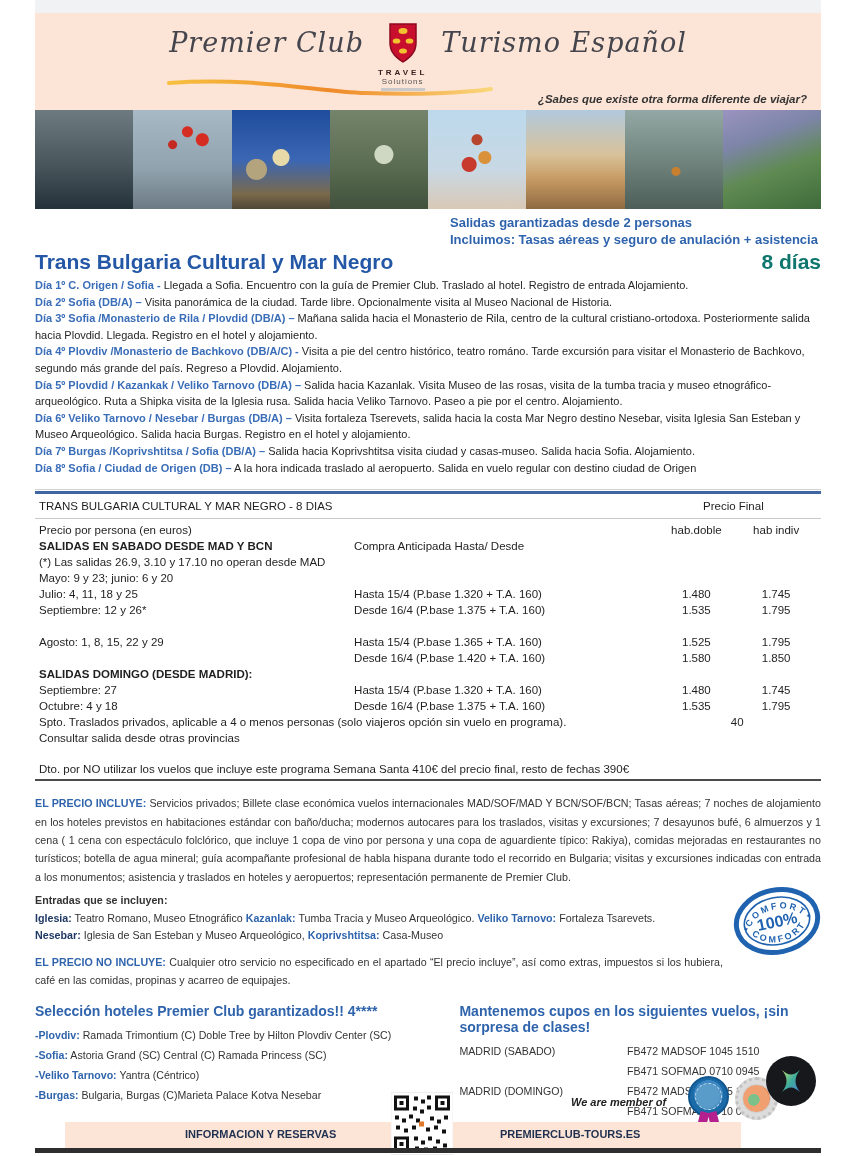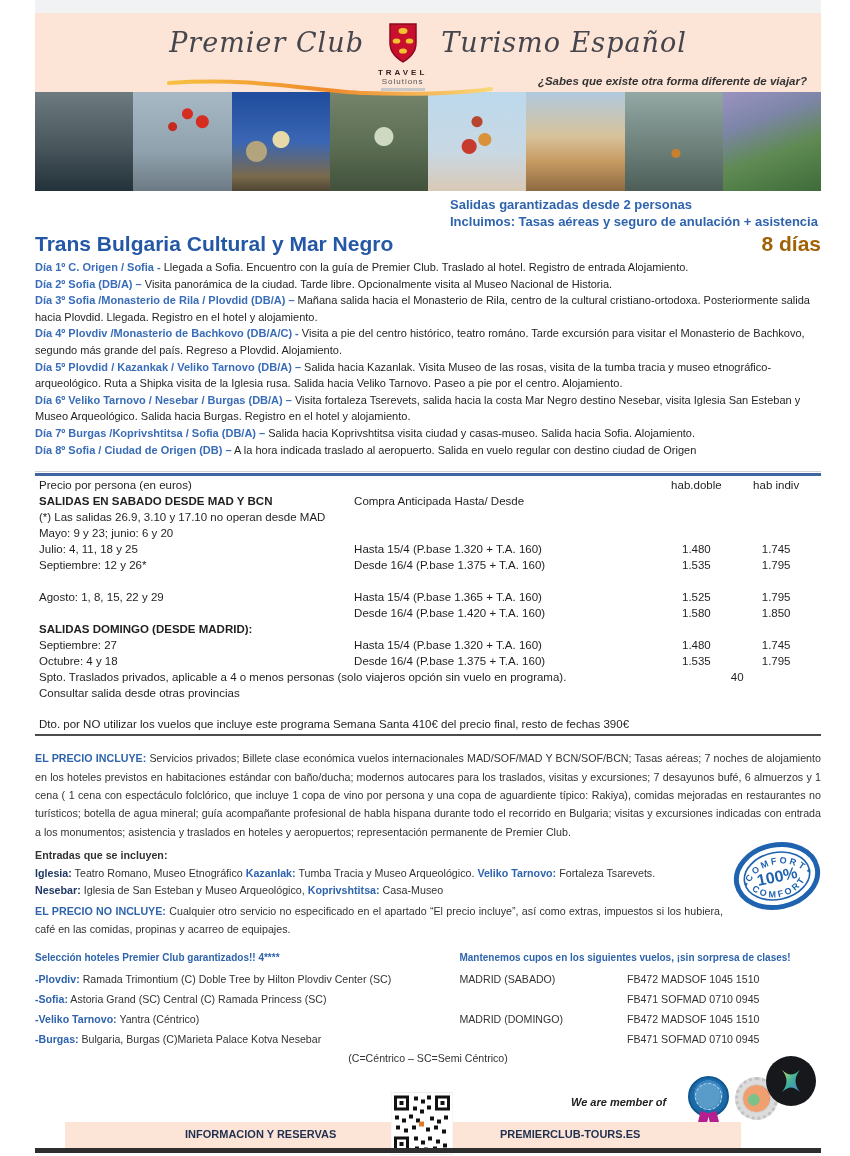--- a/index.html
+++ b/index.html
@@ -3,21 +3,21 @@
 <meta charset="utf-8">
 <style>
   * { margin:0; padding:0; box-sizing:border-box; }
   body { background:#ffffff; font-family:"Liberation Sans", sans-serif; }
   .page { width:850px; height:1156px; background:#fff; position:relative; overflow:hidden; }
   .doc { position:absolute; left:35px; top:0; width:786px; height:1156px; }
 
   .topstrip { height:13px; background:#f1f2f4; }
 
   
-  .hdr { height:79px; background:#fce4d6; position:relative; }
+  .hdr { height:97px; background:#fce4d6; position:relative; }
   .brandrow { display:flex; justify-content:center; align-items:flex-start; padding-top:14px; gap:14px; }
   .script { font-family:"DejaVu Serif", serif; font-style:italic; font-size:27px; color:#45454d; letter-spacing:1px; }
   .logoblock { text-align:center; margin-top:-4px; }
   .logosub1 { font-size:8px; font-weight:bold; letter-spacing:3px; color:#3a2020; margin-top:1px; }
   .logosub2 { font-size:8px; color:#555; letter-spacing:1px; }
   .logoline { width:44px; height:3px; background:#c9c9c9; margin:2px auto 0; }
   .swoosh { position:absolute; left:130px; top:62px; }
   .tagline { position:absolute; right:14px; bottom:5px; font-size:11.5px; font-style:italic; font-weight:600; color:#333; }
 
   
@@ -39,21 +39,21 @@
                linear-gradient(180deg,#bcd9ec 0%,#c8d8e4 60%,#d9c9b6 100%); }
   .p6 { background:linear-gradient(180deg,#b1c9de 0%,#d8c29a 45%,#c79a62 70%,#8e6a42 100%); }
   .p7 { background:radial-gradient(circle at 52% 62%, #c87f2e 0 4px, transparent 5px),
                linear-gradient(180deg,#93a8a4 0%,#6e817b 55%,#4d5e58 100%); }
   .p8 { background:linear-gradient(160deg,#9a93c0 0%,#7d85a8 30%,#5f8a52 60%,#3e6b3a 100%); }
 
   
   .intro { margin:5px 0 2px 415px; color:#2f64ad; font-weight:bold; font-size:13px; line-height:17px; }
   .titlerow { display:flex; justify-content:space-between; align-items:baseline; margin-top:1px; }
   .title { font-size:21px; font-weight:bold; color:#2458a6; }
-  .days { font-size:21px; font-weight:bold; color:#a16207; }
+  .days { font-size:21px; font-weight:bold; color:#0f766e; }
 
   
   .itin { margin-top:3px; font-size:11px; line-height:16.6px; color:#262626; text-align:left; }
   .dlabel { color:#3a6db8; font-weight:bold; }
 
   
   .tabletop { margin-top:13px; height:5px; border-top:1px solid #d2d2d2; border-bottom:3px solid #3f66a0; }
   .ptable { font-size:11.5px; color:#1f1f1f; margin-top:2px; }
   .trow { display:grid; grid-template-columns:40.5% 39% 10% 10.5%; padding:1px 4px; min-height:16px; }
   .trow0 { display:grid; grid-template-columns:78.5% 21.5%; padding:4px 4px 6px; border-bottom:1px solid #c8c8c8; margin-bottom:4px; }
@@ -66,21 +66,21 @@
   
   .para { margin-top:13px; font-size:10.7px; line-height:18.4px; text-align:justify; color:#333; }
   .plabel { color:#2f64ad; font-weight:bold; }
   .plabel-dark { color:#1f3864; font-weight:bold; }
   .wrapzone { margin-top:6px; }
   .stamp { float:right; width:88px; height:74px; margin:-8px 0 4px 10px; }
   .entline { font-size:10.7px; line-height:17.5px; color:#333; }
 
   
   .cols { display:grid; grid-template-columns:54% 46%; margin-top:14px; font-size:10.6px; color:#333; }
-  .colhead { color:#2f64ad; font-weight:bold; font-size:10px; margin-bottom:6px; }
+  .colhead { color:#2f64ad; font-weight:bold; font-size:14px; margin-bottom:6px; }
   .hline { line-height:20px; }
   .hlabel { color:#2f64ad; font-weight:bold; }
   .frow { display:grid; grid-template-columns:118px 1fr; width:300px; line-height:20px; }
   .fcode { text-align:right; }
   .centnote { text-align:center; font-size:10.6px; color:#333; margin-top:3px; }
 
   
   .member { position:absolute; left:536px; top:1096px; font-size:11px; font-weight:bold; font-style:italic; color:#222; }
   .badge-blue { position:absolute; left:653px; top:1076px; width:41px; height:41px; border-radius:50%;
     background:radial-gradient(circle at 50% 45%, #3c86c4 0 52%, #1b6aa8 53%); border:2px solid #11568e; }
@@ -166,20 +166,24 @@
       <span><br><span class="dlabel">Día 3º Sofia /Monasterio de Rila / Plovdid (DB/A) –</span><span> Mañana salida hacia el Monasterio de Rila, centro de la cultural cristiano-ortodoxa. Posteriormente salida hacia Plovdid. Llegada. Registro en el hotel y alojamiento.</span> </span>
       <span><br><span class="dlabel">Día 4º Plovdiv /Monasterio de Bachkovo (DB/A/C) -</span><span> Visita a pie del centro histórico, teatro románo. Tarde excursión para visitar el Monasterio de Bachkovo, segundo más grande del país. Regreso a Plovdid. Alojamiento.</span> </span>
       <span><br><span class="dlabel">Día 5º Plovdid / Kazankak / Veliko Tarnovo (DB/A) –</span><span> Salida hacia Kazanlak. Visita Museo de las rosas, visita de la tumba tracia y museo etnográfico-arqueológico. Ruta a Shipka visita de la Iglesia rusa. Salida hacia Veliko Tarnovo. Paseo a pie por el centro. Alojamiento.</span> </span>
       <span><br><span class="dlabel">Día 6º Veliko Tarnovo / Nesebar / Burgas (DB/A) –</span><span> Visita fortaleza Tserevets, salida hacia la costa Mar Negro destino Nesebar, visita Iglesia San Esteban y Museo Arqueológico. Salida hacia Burgas. Registro en el hotel y alojamiento.</span> </span>
       <span><br><span class="dlabel">Día 7º Burgas /Koprivshtitsa / Sofia (DB/A) –</span><span> Salida hacia Koprivshtitsa visita ciudad y casas-museo. Salida hacia Sofia. Alojamiento.</span> </span>
       <span><br><span class="dlabel">Día 8º Sofia / Ciudad de Origen (DB) –</span><span> A la hora indicada traslado al aeropuerto. Salida en vuelo regular con destino ciudad de Origen</span> </span>
     </div>
 
     <div class="tabletop"></div>
     <div class="ptable">
+      <div class="trow0">
+        <span class="tc">TRANS BULGARIA CULTURAL Y MAR NEGRO  - 8 DIAS</span>
+        <span class="tcC">Precio Final</span>
+      </div>
       <div class="trow">
         <span class="tc">Precio por persona (en euros)</span>
           <span class="tc"></span>
         <span class="tcC">hab.doble</span>
           <span class="tcC">hab indiv</span>
       </div>
       <div class="trow">
         <span class="tc bold">SALIDAS EN SABADO DESDE MAD Y BCN</span>
           <span class="tc">Compra Anticipada Hasta/ Desde</span>
         <span class="tcC"></span>
@@ -284,21 +288,21 @@
       <div class="entline plabel">Entradas que se incluyen:</div>
       <div class="entline">
         <span class="plabel-dark">Iglesia:</span><span> Teatro Romano, Museo Etnográfico    </span>
         <span class="plabel">Kazanlak:</span><span> Tumba Tracia y Museo Arqueológico.    </span>
         <span class="plabel">Veliko Tarnovo:</span><span> Fortaleza Tsarevets.</span>
       </div>
       <div class="entline">
         <span class="plabel-dark">Nesebar:</span><span> Iglesia de San Esteban y Museo Arqueológico, </span>
         <span class="plabel">Koprivshtitsa:</span><span> Casa-Museo</span>
       </div>
-      <div class="para" style="margin-top:2px;">
+      <div class="para" style="margin-top:8px;">
         <span class="plabel">EL PRECIO NO INCLUYE:</span><span> Cualquier otro servicio no especificado en el apartado “El precio incluye”, así como extras, impuestos si los hubiera, café en las comidas,  propinas  y  acarreo  de  equipajes.</span>
       </div>
     </div>
 
     <div class="cols">
       <div>
         <div class="colhead">Selección hoteles Premier Club garantizados!! 4****</div>
         <div class="hline"><span class="hlabel">-Plovdiv:</span><span> Ramada Trimontium (C) Doble Tree by Hilton Plovdiv Center (SC)</span></div>
         <div class="hline"><span class="hlabel">-Sofia:</span><span> Astoria Grand (SC) Central (C) Ramada Princess (SC)</span></div>
         <div class="hline"><span class="hlabel">-Veliko Tarnovo:</span><span> Yantra (Céntrico)</span></div>

